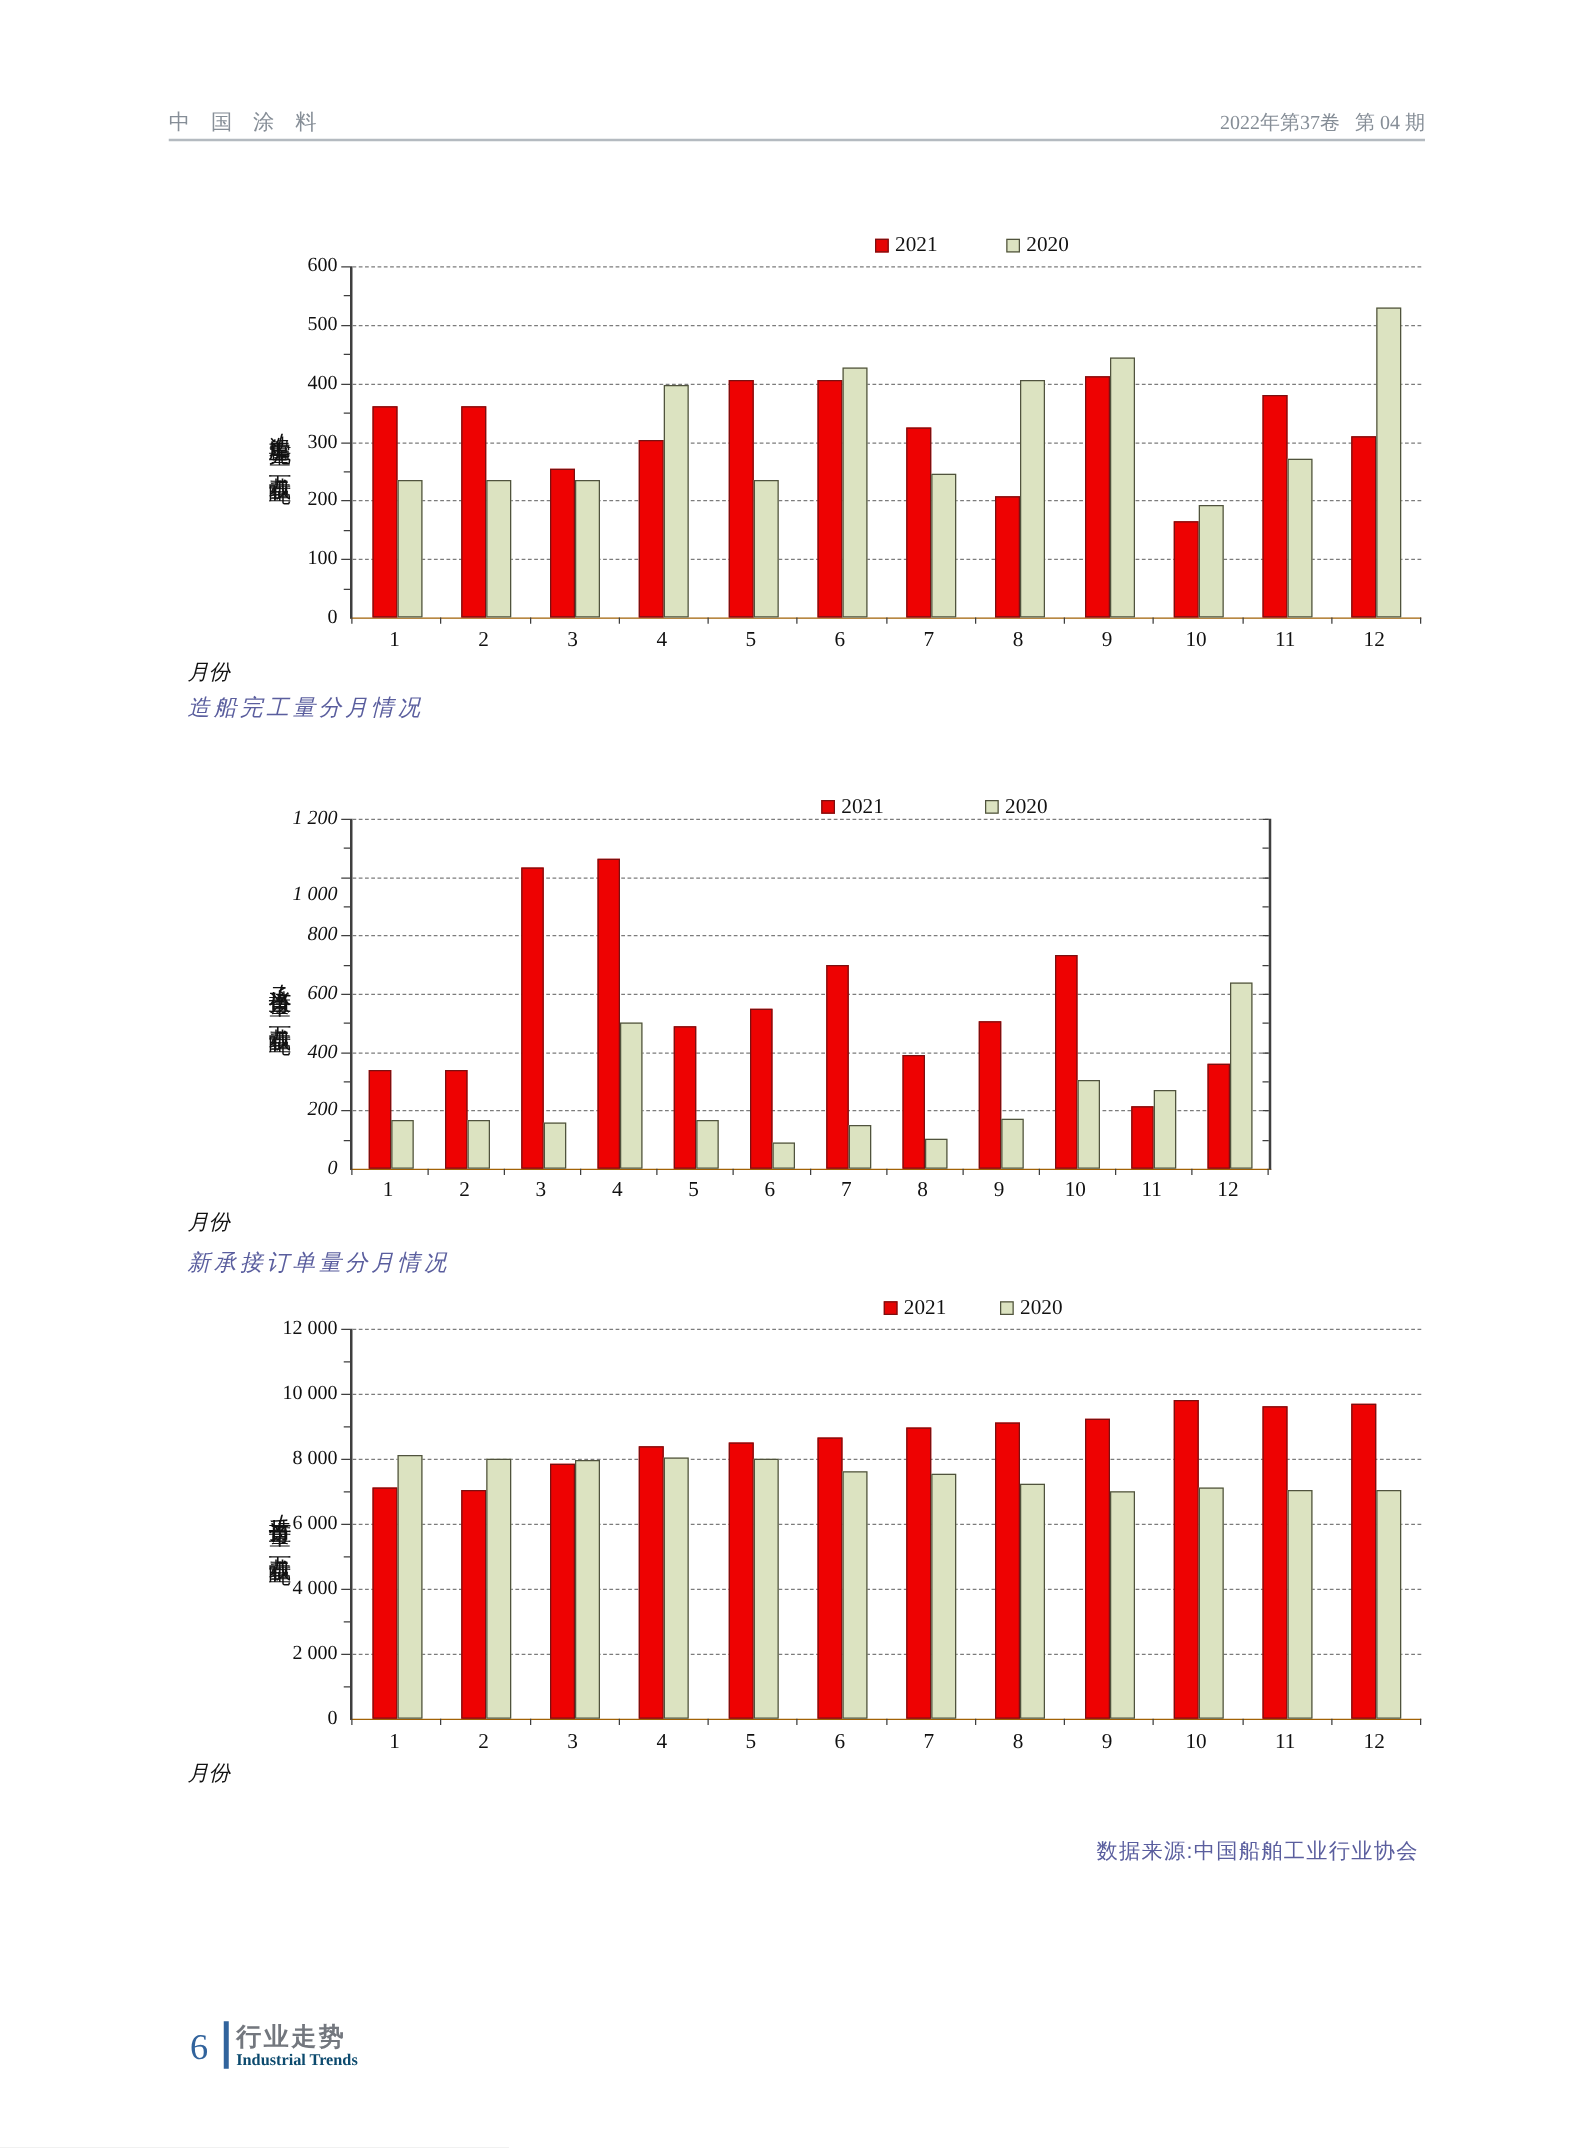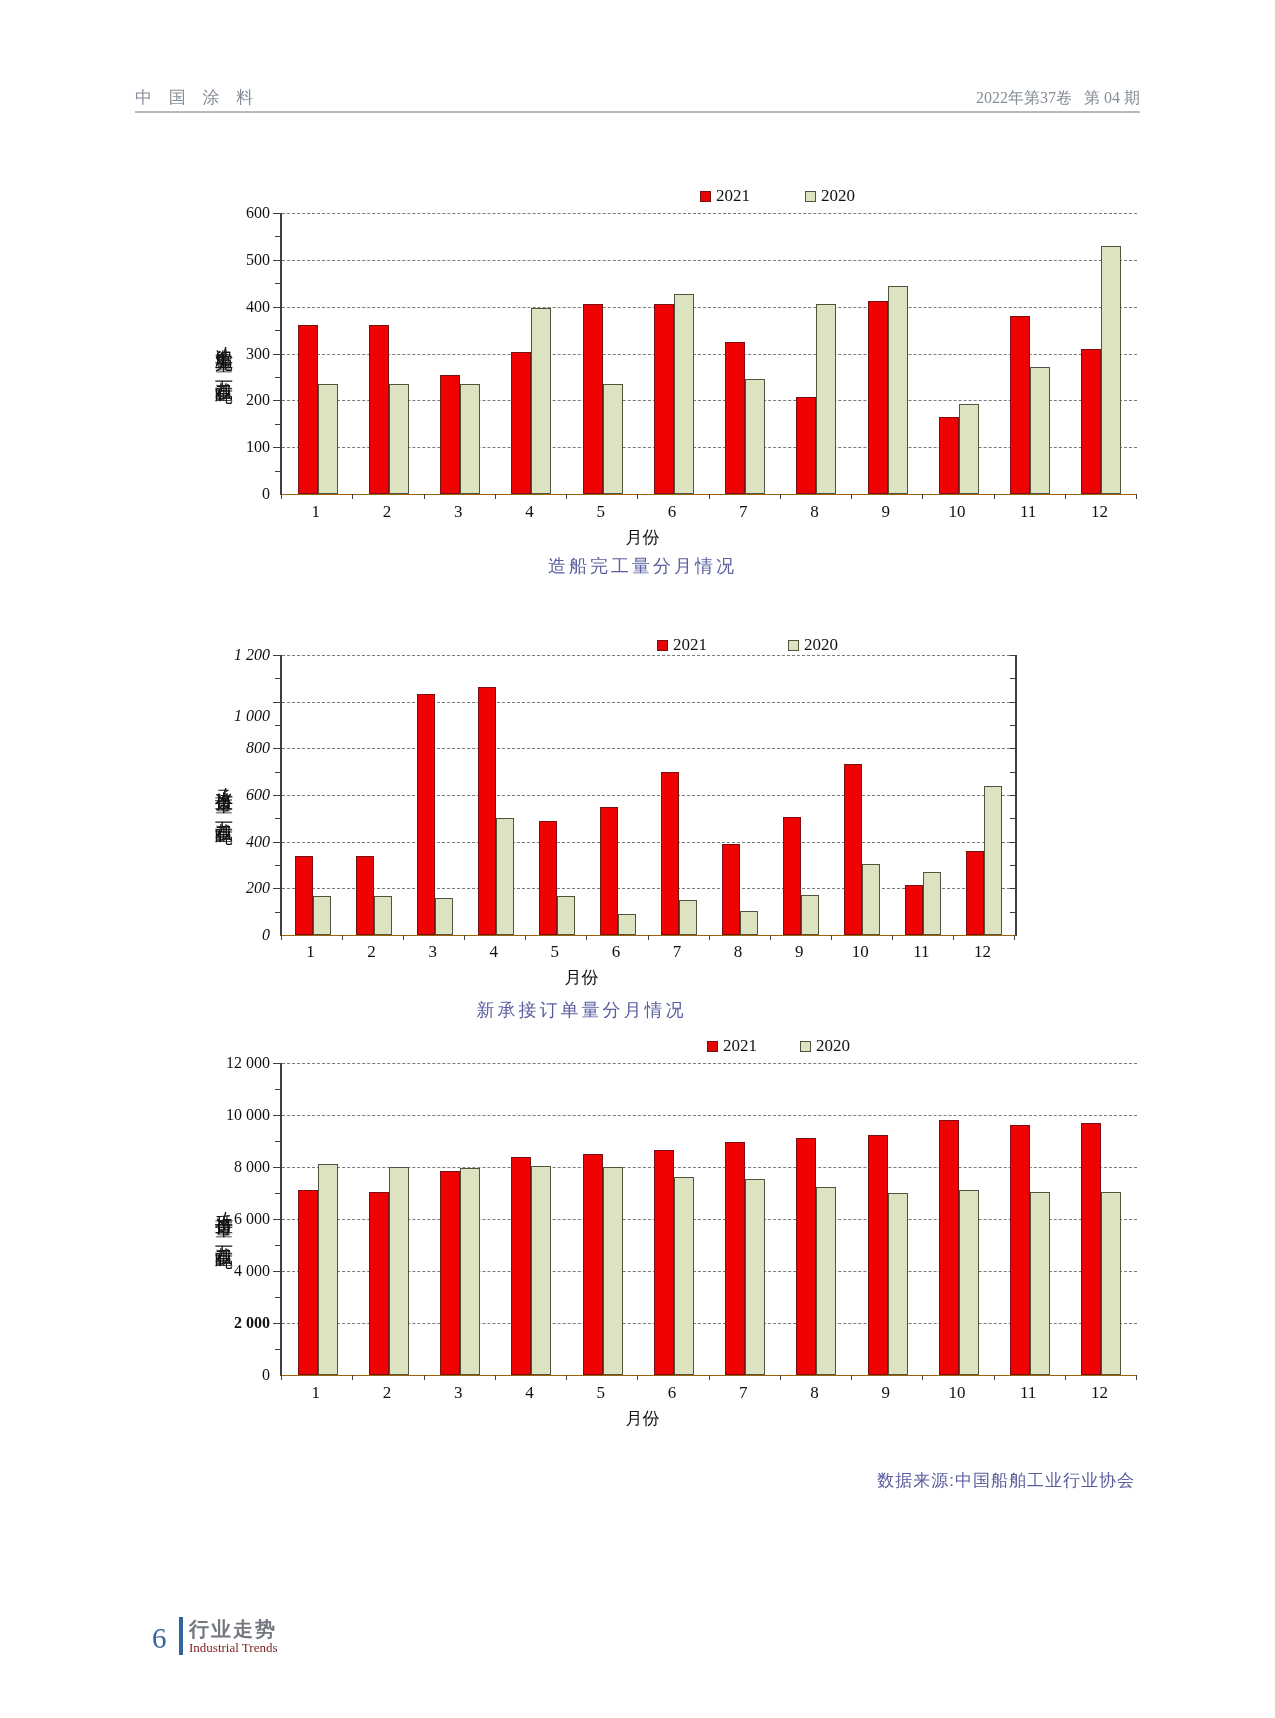--- a/index.html
+++ b/index.html
@@ -34,41 +34,41 @@
                white-space:pre;}
   .ytick{position:absolute;height:0;border-top:1.5px solid #3f3f3f;}
   .rtick{position:absolute;right:0;width:5px;height:0;border-top:1.5px solid #3f3f3f;}
   .xtick{position:absolute;top:100%;height:5px;width:0;border-left:1.5px solid #3f3f3f;}
   .pair{position:absolute;bottom:0;display:flex;align-items:flex-end;justify-content:center;}
   .bar{box-sizing:border-box;border:1px solid;}
 
   .months-row{position:absolute;display:flex;height:20px;}
   .mcell{flex:1;text-align:center;font-family:"Liberation Serif",serif;font-size:17px;color:#111;}
 
-  .xlabel-row,.subtitle-row{position:absolute;left:150px;text-align:center;}
+  .xlabel-row,.subtitle-row{position:absolute;left:150px;text-align:left;font-style:italic;}
   .xlabel-row span{font-size:17px;color:#111;}
   .subtitle-row span{font-size:18px;color:#5a5e9e;letter-spacing:3px;}
 
   
   .source-note{position:absolute;right:140px;top:1469px;font-size:17px;color:#5a5e9e;
                letter-spacing:1px;}
   .caption-zh{position:absolute;left:150px;width:990px;top:1496px;text-align:center;
               font-size:21px;font-weight:bold;color:#151515;white-space:pre;}
   .caption-en{position:absolute;left:80px;width:1130px;top:1527px;text-align:center;
               font-family:"Liberation Serif",serif;font-size:20px;font-weight:bold;color:#151515;
               white-space:pre;}
 
   
   .footer-num{position:absolute;left:152px;top:1622px;font-family:"Liberation Serif",serif;
               font-size:29px;color:#31639c;}
   .footer-bar{position:absolute;left:179px;top:1617px;width:4px;height:38px;background:#31639c;}
   .footer-zh{position:absolute;left:189px;top:1616px;font-size:20px;font-weight:bold;color:#73777e;
              letter-spacing:2px;}
   .footer-en{position:absolute;left:189px;top:1640px;font-family:"Liberation Serif",serif;
-             font-size:13px;font-weight:normal;color:#7f1d1d;}
+             font-size:13px;font-weight:bold;color:#0c4a6e;}
 </style>
 </head>
 <body>
 
 <div class="page">
 
   <div class="hdr-journal">中 国 涂 料</div>
   <div class="hdr-issue">2022年第37卷   第 04 期</div>
   <div class="hdr-rule"></div>
 
@@ -339,21 +339,21 @@
         <div class="gridline" style="bottom: 103px;"></div>
         <div class="gridline" style="bottom: 155px;"></div>
         <div class="gridline" style="bottom: 207px;"></div>
         <div class="gridline" style="bottom: 259px;"></div>
         <div class="gridline" style="bottom: 311px;"></div>
         <div class="ytick-label" style="bottom: 303px;">12 000</div>
         <div class="ytick-label" style="bottom: 251px;">10 000</div>
         <div class="ytick-label" style="bottom: 199px;">8 000</div>
         <div class="ytick-label" style="bottom: 147px;">6 000</div>
         <div class="ytick-label" style="bottom: 95px;">4 000</div>
-        <div class="ytick-label" style="bottom: 43px; font-weight: bold;">2 000</div>
+        <div class="ytick-label" style="bottom: 43px;">2 000</div>
         <div class="ytick-label" style="bottom: -9px;">0</div>
         <div class="ytick" style="bottom: 25px; width: 5px; left: -7px;"></div>
         <div class="ytick" style="bottom: 51px; width: 7px; left: -9px;"></div>
         <div class="ytick" style="bottom: 77px; width: 5px; left: -7px;"></div>
         <div class="ytick" style="bottom: 103px; width: 7px; left: -9px;"></div>
         <div class="ytick" style="bottom: 129px; width: 5px; left: -7px;"></div>
         <div class="ytick" style="bottom: 155px; width: 7px; left: -9px;"></div>
         <div class="ytick" style="bottom: 181px; width: 5px; left: -7px;"></div>
         <div class="ytick" style="bottom: 207px; width: 7px; left: -9px;"></div>
         <div class="ytick" style="bottom: 233px; width: 5px; left: -7px;"></div>

